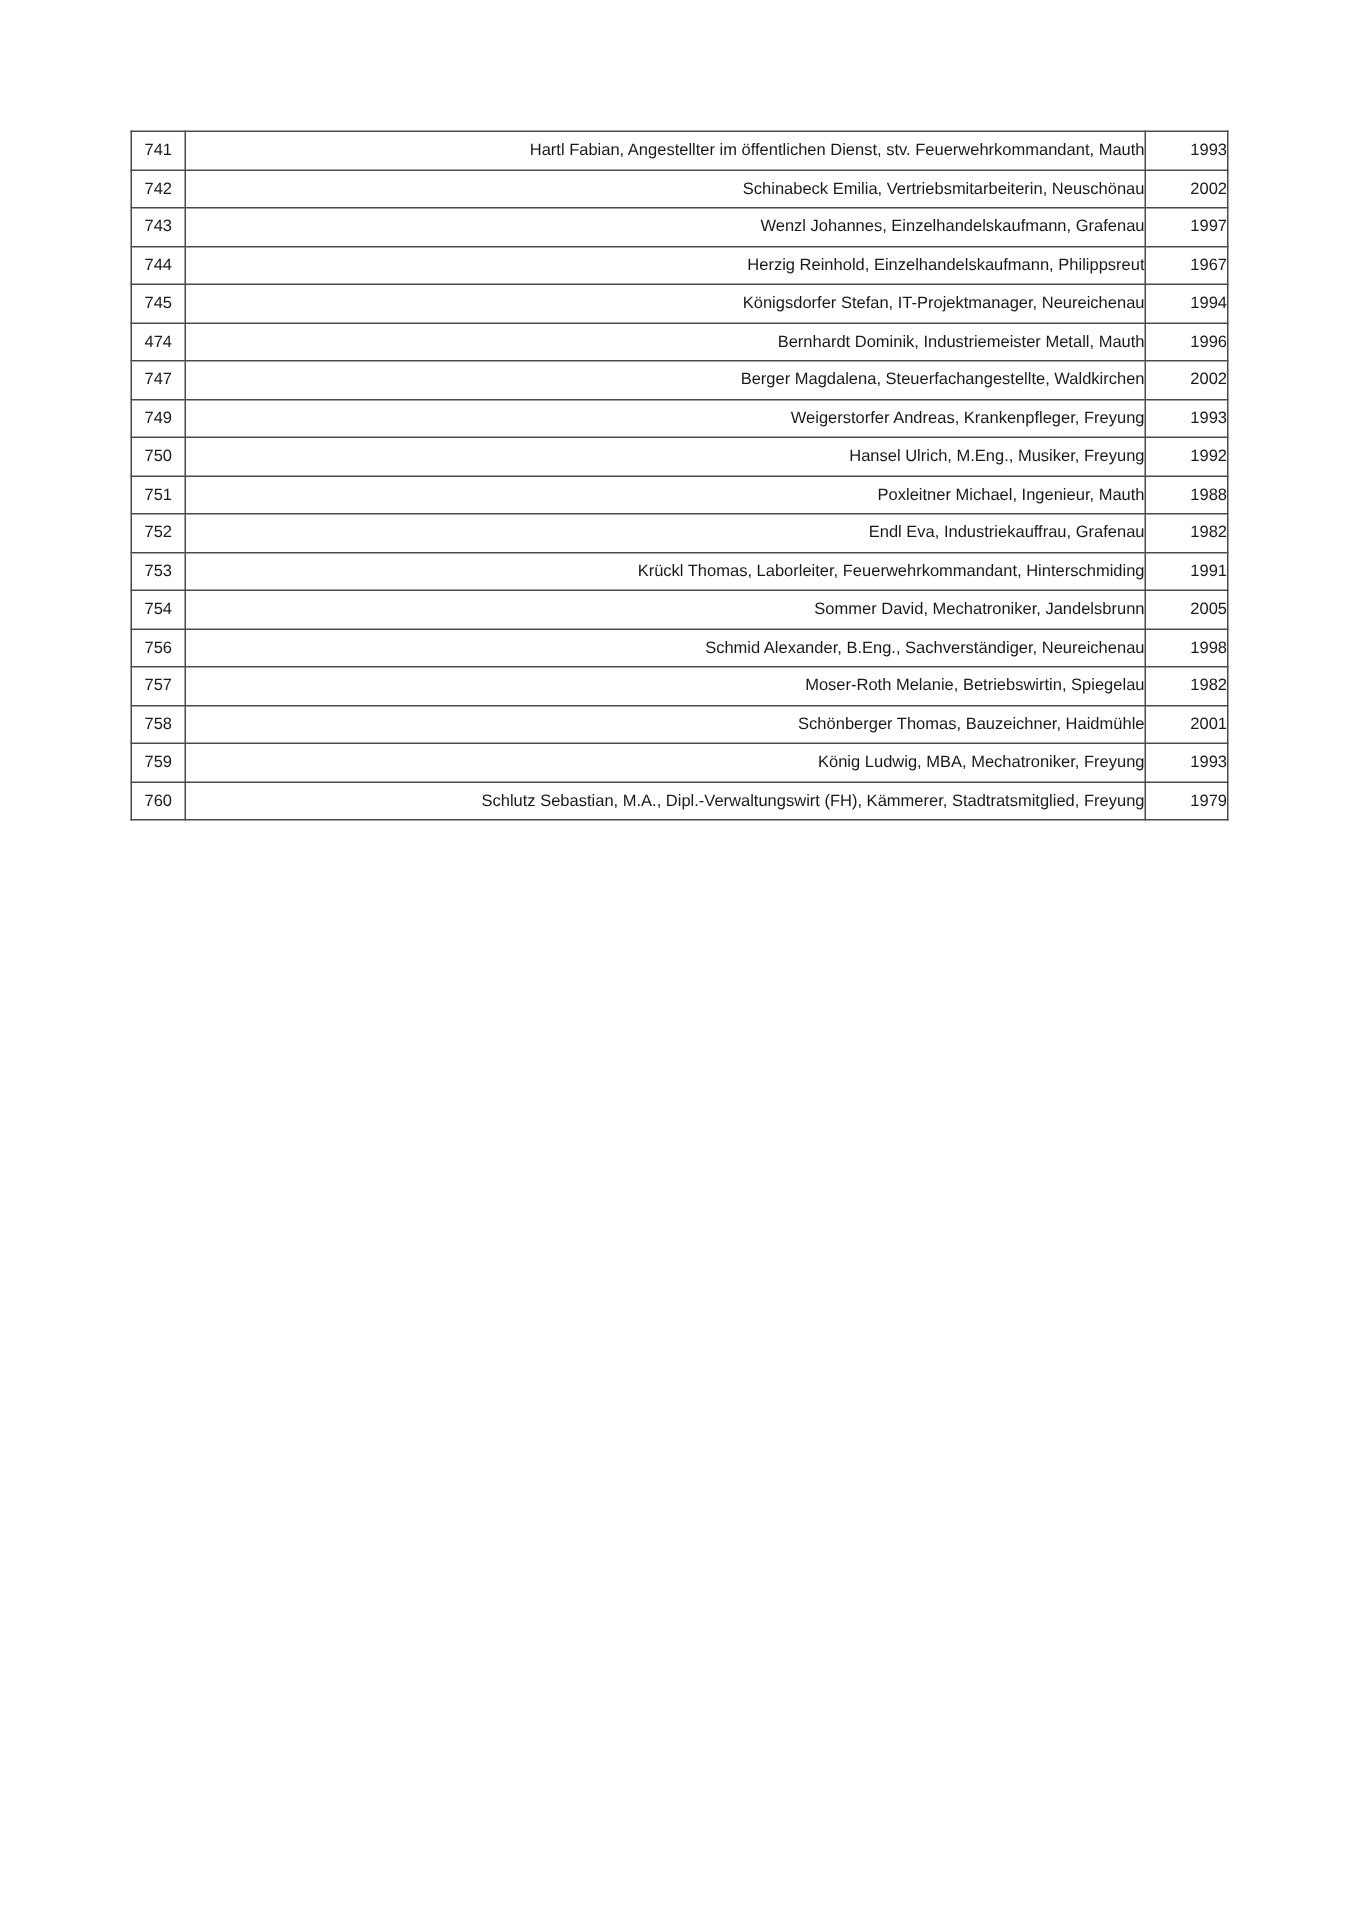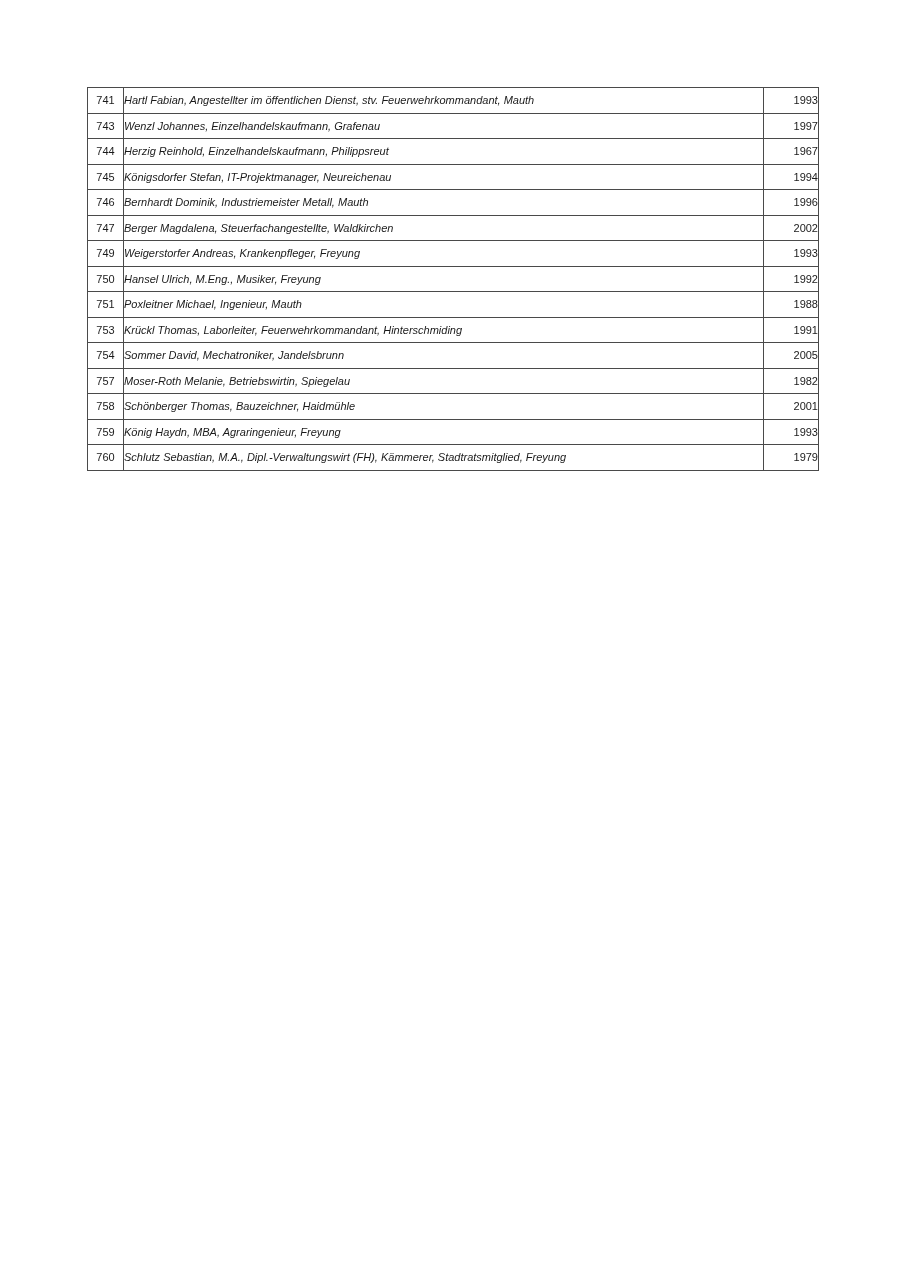--- a/index.html
+++ b/index.html
@@ -39,23 +39,22 @@
     padding: 0;
     vertical-align: middle;
     white-space: nowrap;
     overflow: hidden;
   }
   td.col-num {
     text-align: center;
     padding: 0 4px;
   }
   td.col-desc {
-    text-align: left;
+    text-align: right;
     padding: 0 8px;
-    font-style: italic;
   }
   td.col-year {
     text-align: right;
     padding: 0 4px;
   }
 </style>
 </head>
 <body>
 
 <div class="page">
@@ -65,41 +64,46 @@
       <col style="width: 640px;">
       <col style="width: 55px;">
     </colgroup>
     <tbody>
   <tr>
     <td class="col-num">741</td>
     <td class="col-desc">Hartl Fabian, Angestellter im öffentlichen Dienst, stv. Feuerwehrkommandant, Mauth</td>
     <td class="col-year">1993</td>
   </tr>
 
+  <tr>
+    <td class="col-num">742</td>
+    <td class="col-desc">Schinabeck Emilia, Vertriebsmitarbeiterin, Neuschönau</td>
+    <td class="col-year">2002</td>
+  </tr>
 
   <tr>
     <td class="col-num">743</td>
     <td class="col-desc">Wenzl Johannes, Einzelhandelskaufmann, Grafenau</td>
     <td class="col-year">1997</td>
   </tr>
 
   <tr>
     <td class="col-num">744</td>
     <td class="col-desc">Herzig Reinhold, Einzelhandelskaufmann, Philippsreut</td>
     <td class="col-year">1967</td>
   </tr>
 
   <tr>
     <td class="col-num">745</td>
     <td class="col-desc">Königsdorfer Stefan, IT-Projektmanager, Neureichenau</td>
     <td class="col-year">1994</td>
   </tr>
 
   <tr>
-    <td class="col-num">746</td>
+    <td class="col-num">474</td>
     <td class="col-desc">Bernhardt Dominik, Industriemeister Metall, Mauth</td>
     <td class="col-year">1996</td>
   </tr>
 
   <tr>
     <td class="col-num">747</td>
     <td class="col-desc">Berger Magdalena, Steuerfachangestellte, Waldkirchen</td>
     <td class="col-year">2002</td>
   </tr>
 
@@ -115,50 +119,60 @@
     <td class="col-desc">Hansel Ulrich, M.Eng., Musiker, Freyung</td>
     <td class="col-year">1992</td>
   </tr>
 
   <tr>
     <td class="col-num">751</td>
     <td class="col-desc">Poxleitner Michael, Ingenieur, Mauth</td>
     <td class="col-year">1988</td>
   </tr>
 
+  <tr>
+    <td class="col-num">752</td>
+    <td class="col-desc">Endl Eva, Industriekauffrau, Grafenau</td>
+    <td class="col-year">1982</td>
+  </tr>
 
   <tr>
     <td class="col-num">753</td>
     <td class="col-desc">Krückl Thomas, Laborleiter, Feuerwehrkommandant, Hinterschmiding</td>
     <td class="col-year">1991</td>
   </tr>
 
   <tr>
     <td class="col-num">754</td>
     <td class="col-desc">Sommer David, Mechatroniker, Jandelsbrunn</td>
     <td class="col-year">2005</td>
   </tr>
 
 
+  <tr>
+    <td class="col-num">756</td>
+    <td class="col-desc">Schmid Alexander, B.Eng., Sachverständiger, Neureichenau</td>
+    <td class="col-year">1998</td>
+  </tr>
 
   <tr>
     <td class="col-num">757</td>
     <td class="col-desc">Moser-Roth Melanie, Betriebswirtin, Spiegelau</td>
     <td class="col-year">1982</td>
   </tr>
 
   <tr>
     <td class="col-num">758</td>
     <td class="col-desc">Schönberger Thomas, Bauzeichner, Haidmühle</td>
     <td class="col-year">2001</td>
   </tr>
 
   <tr>
     <td class="col-num">759</td>
-    <td class="col-desc">König Haydn, MBA, Agraringenieur, Freyung</td>
+    <td class="col-desc">König Ludwig, MBA, Mechatroniker, Freyung</td>
     <td class="col-year">1993</td>
   </tr>
 
   <tr>
     <td class="col-num">760</td>
     <td class="col-desc">Schlutz Sebastian, M.A., Dipl.-Verwaltungswirt (FH), Kämmerer, Stadtratsmitglied, Freyung</td>
     <td class="col-year">1979</td>
   </tr>
 </tbody>
   </table>

